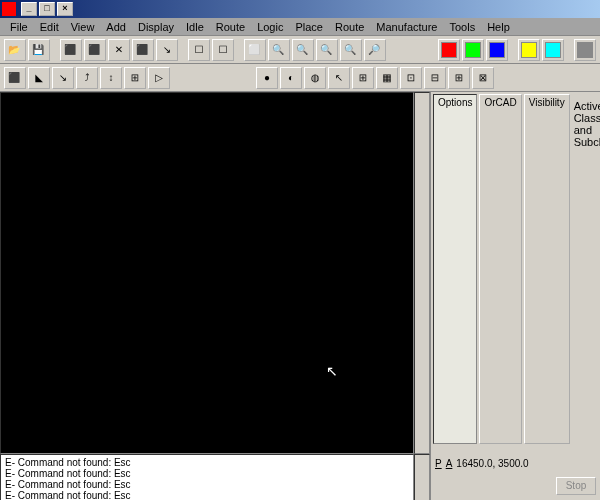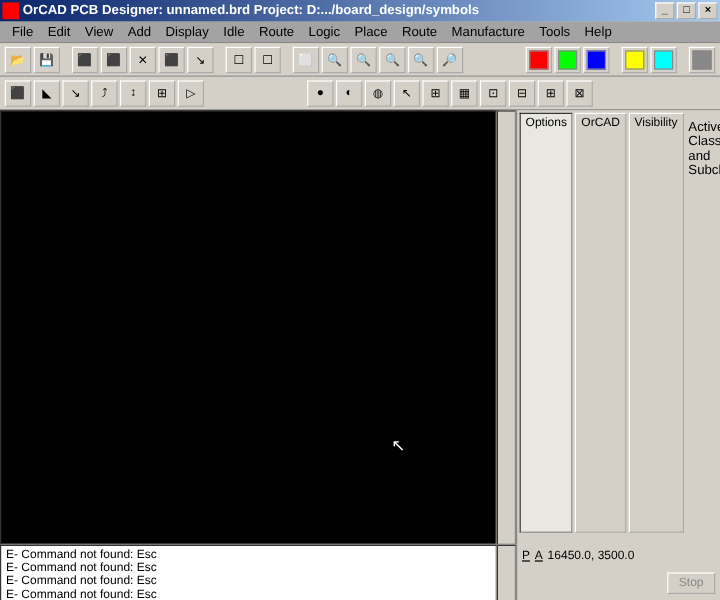--- a/index.html
+++ b/index.html
@@ -36,21 +36,20 @@
 .status-row { display: flex; align-items: center; gap: 4px; margin: 2px 0; }
 .stop-btn { width: 40px; height: 18px; border: 1px outset #fff; background: #d4d0c8; color: #888; text-align: center; line-height: 16px; float: right; margin-top: 6px; }
 .sb { width: 16px; background: #d4d0c8; border: 1px inset #888; }
 .color-btn { width: 16px; height: 16px; border: 1px solid #888; }
 </style>
 </head>
 <body>
 
 <div class="titlebar">
   <div class="icon"></div>
-  <span class="title">OrCAD PCB Designer: unnamed.brd  Project: D:.../board_design/symbols</span>
   <div class="win-btn">_</div>
   <div class="win-btn">□</div>
   <div class="win-btn">×</div>
 </div>
 
 <div class="menubar" id="menubar">
     <span>File</span>
     <span>Edit</span>
     <span>View</span>
     <span>Add</span>

